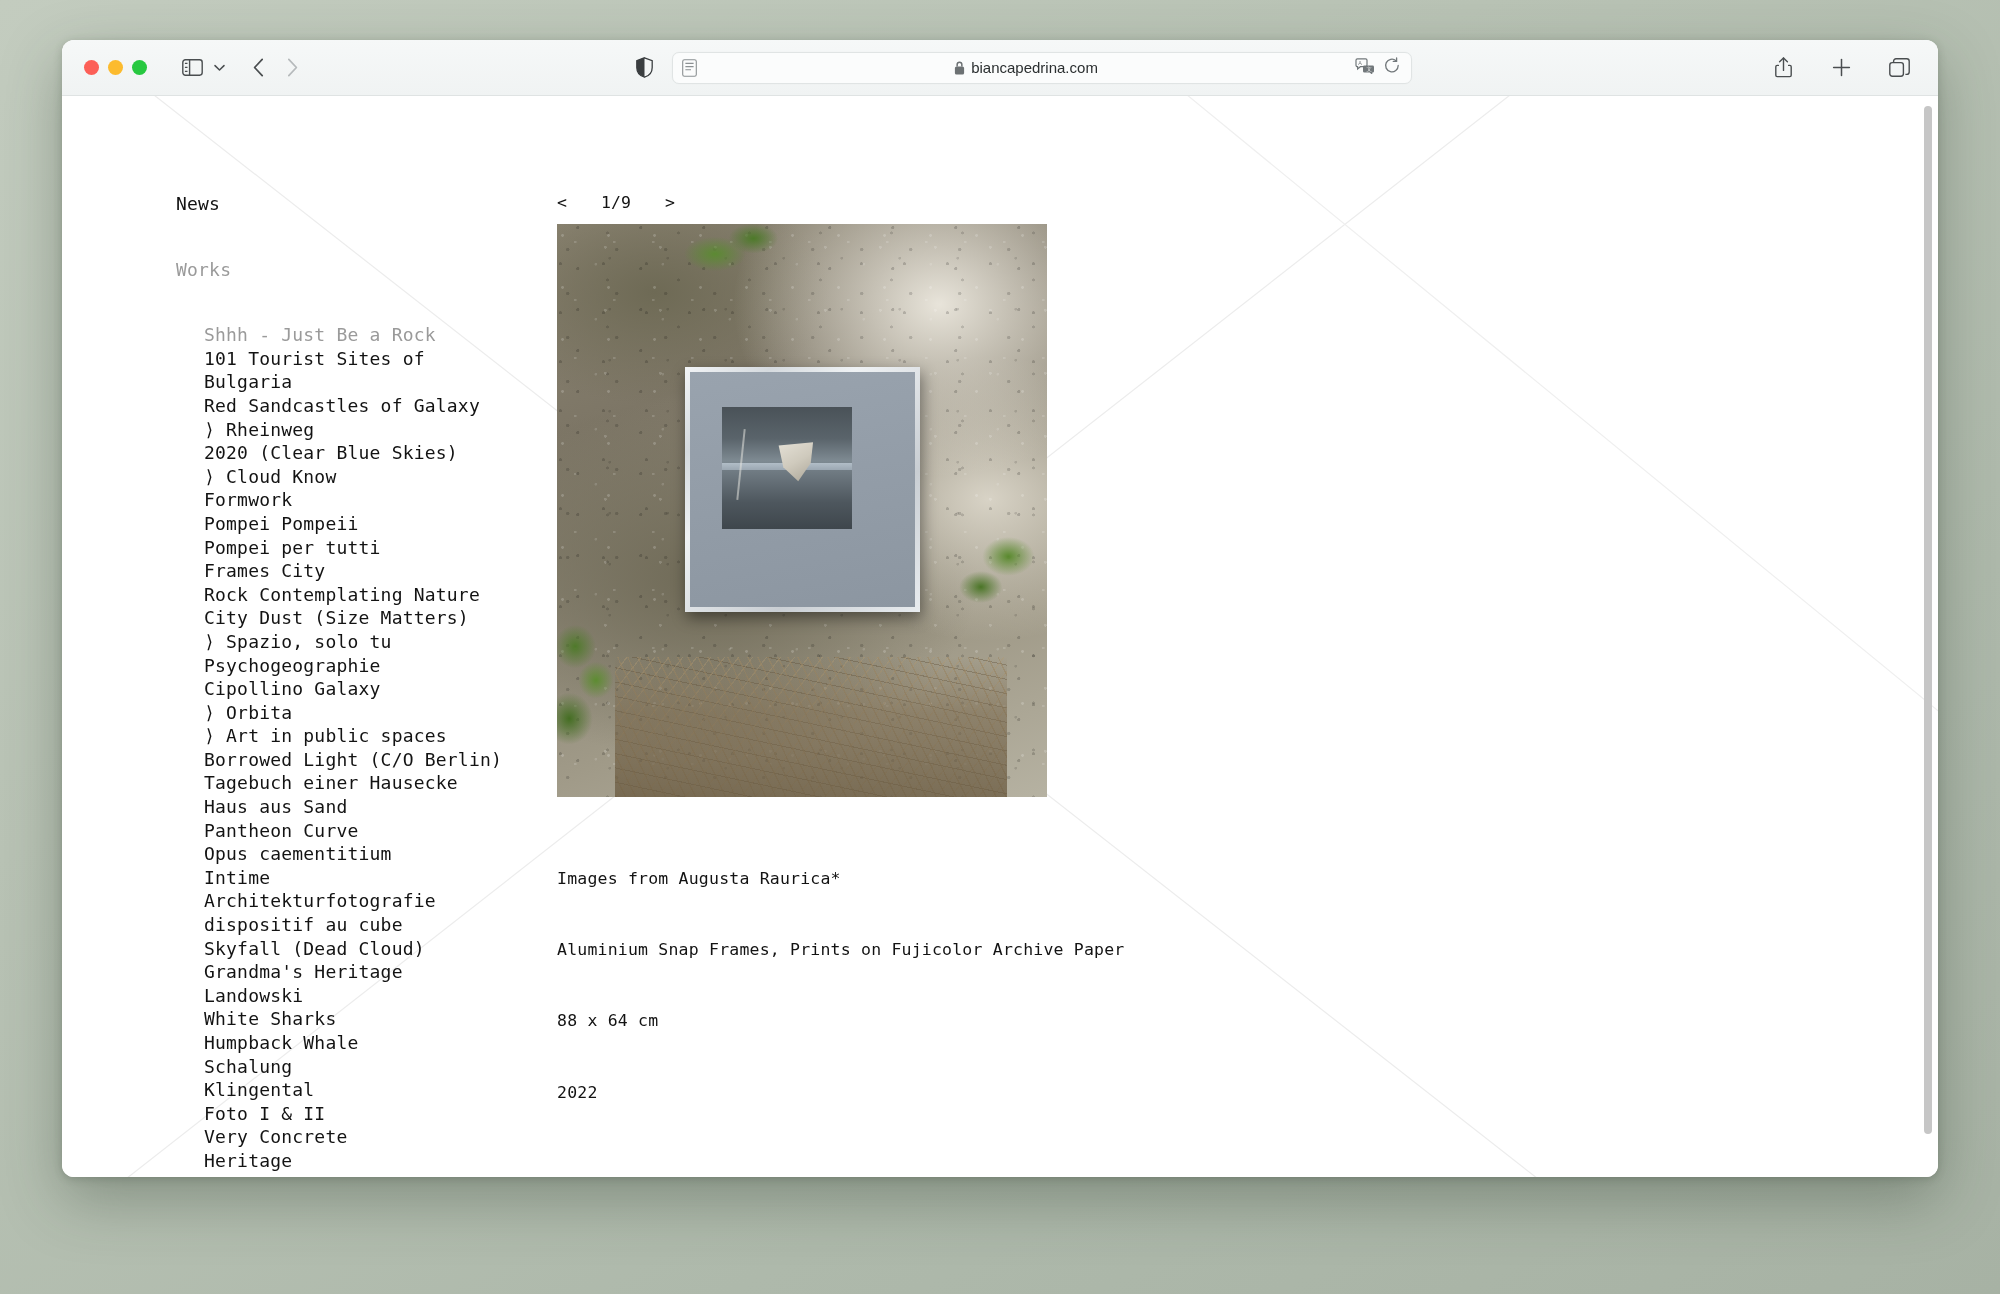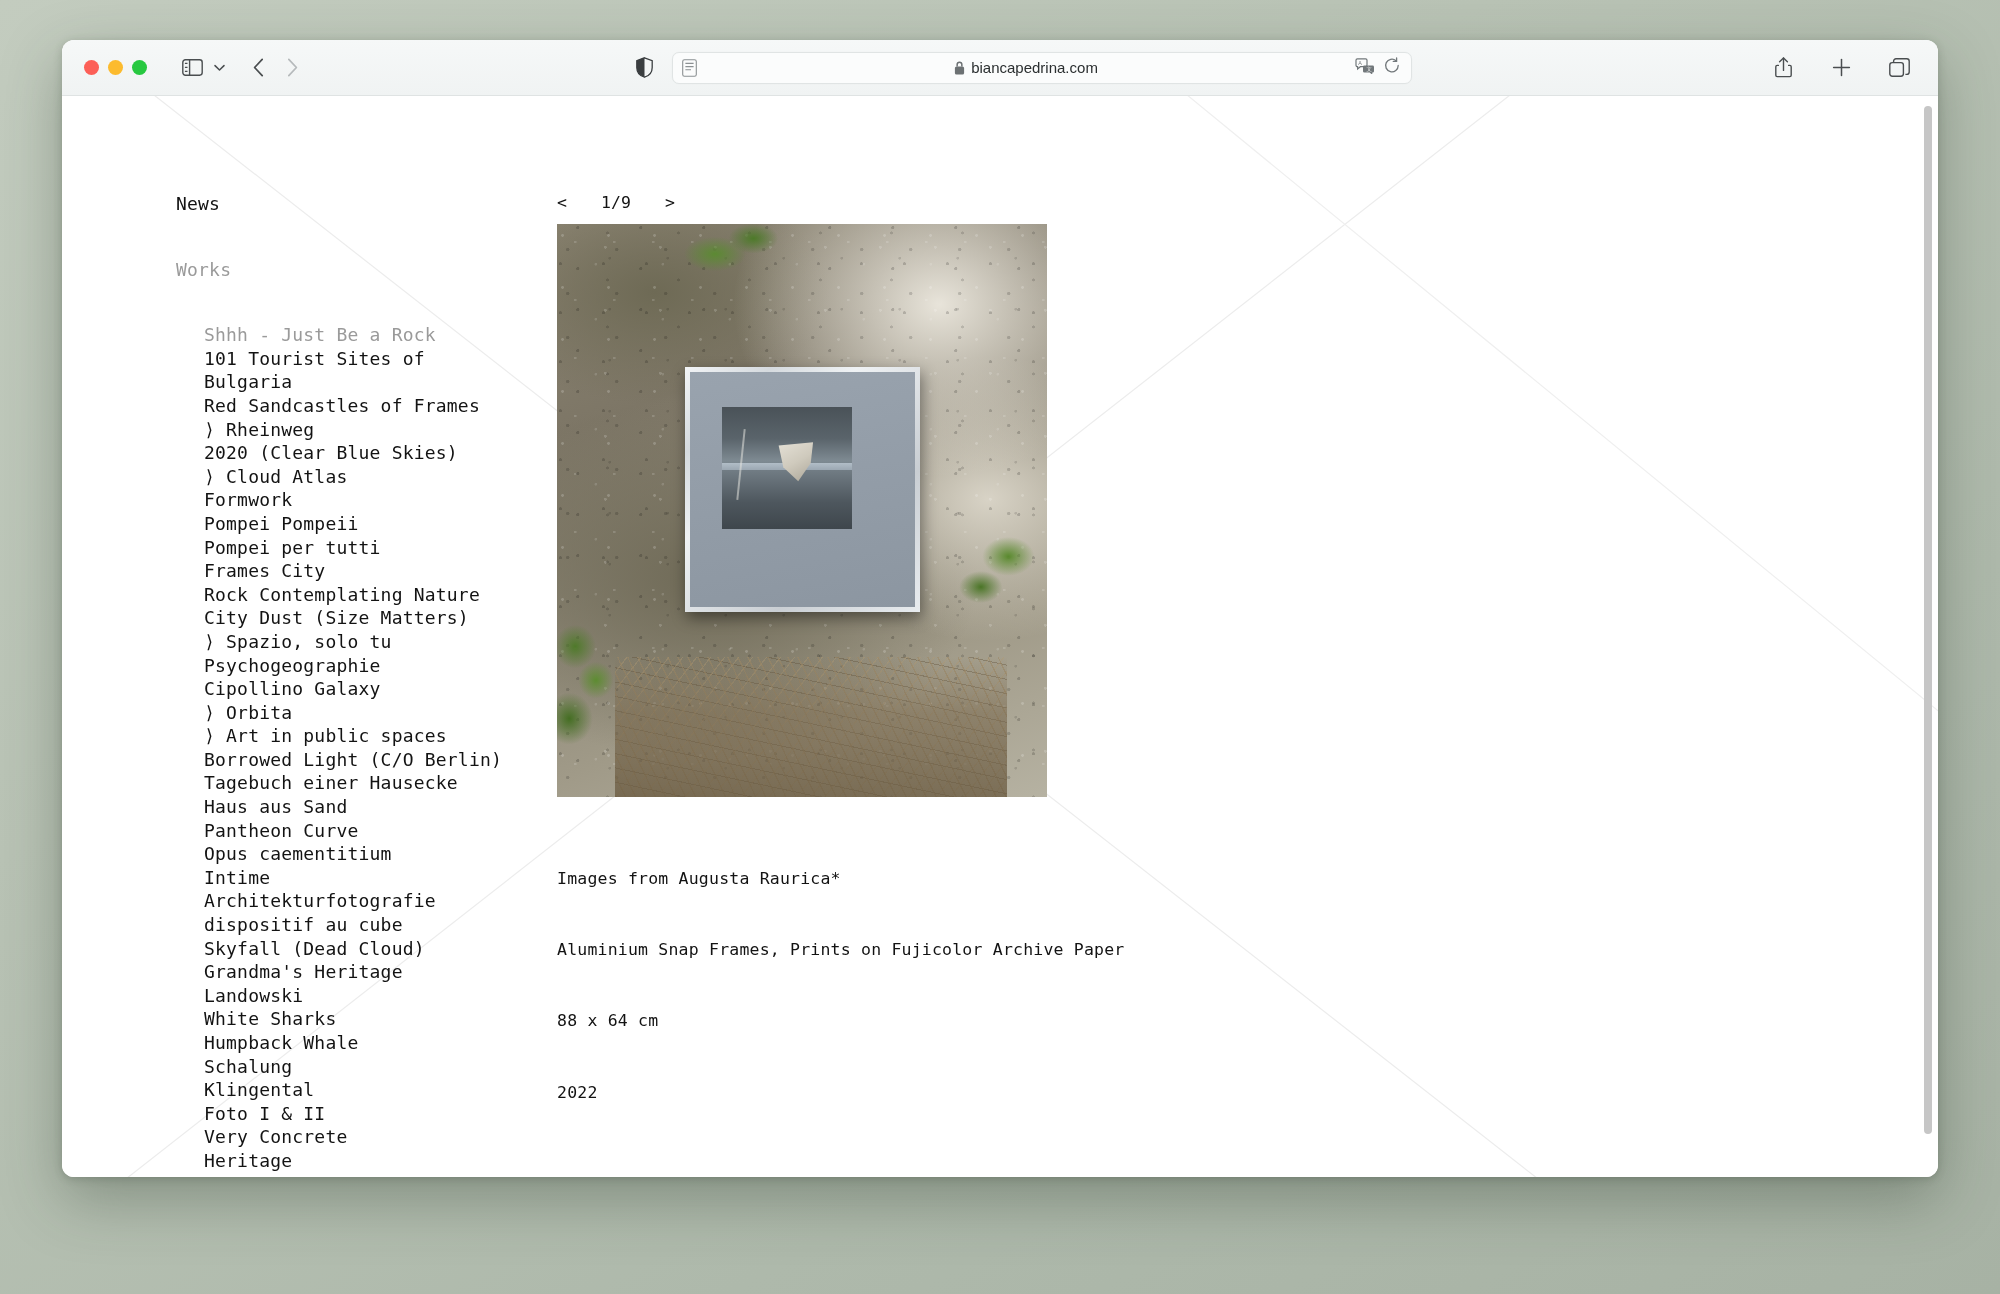--- a/index.html
+++ b/index.html
@@ -403,24 +403,24 @@
     </svg>
 
     <div id="page-scroll">
 
       <nav id="site-nav">
 
       <span class="nav-item level-0">News</span>
           <span class="nav-item level-0 muted">Works</span>
           <span class="nav-item level-1 muted">Shhh - Just Be a Rock</span>
           <span class="nav-item level-1">101 Tourist Sites of Bulgaria</span>
-          <span class="nav-item level-1">Red Sandcastles of Frames</span>
+          <span class="nav-item level-1">Red Sandcastles of Galaxy</span>
           <span class="nav-item level-1">⟩ Rheinweg</span>
           <span class="nav-item level-1">2020 (Clear Blue Skies)</span>
-          <span class="nav-item level-1">⟩ Cloud Atlas</span>
+          <span class="nav-item level-1">⟩ Cloud Know</span>
           <span class="nav-item level-1">Formwork</span>
           <span class="nav-item level-1">Pompei Pompeii</span>
           <span class="nav-item level-1">Pompei per tutti</span>
           <span class="nav-item level-1">Frames City</span>
           <span class="nav-item level-1">Rock Contemplating Nature</span>
           <span class="nav-item level-1">City Dust (Size Matters)</span>
           <span class="nav-item level-1">⟩ Spazio, solo tu</span>
           <span class="nav-item level-1">Psychogeographie</span>
           <span class="nav-item level-1">Cipollino Galaxy</span>
           <span class="nav-item level-1">⟩ Orbita</span>

